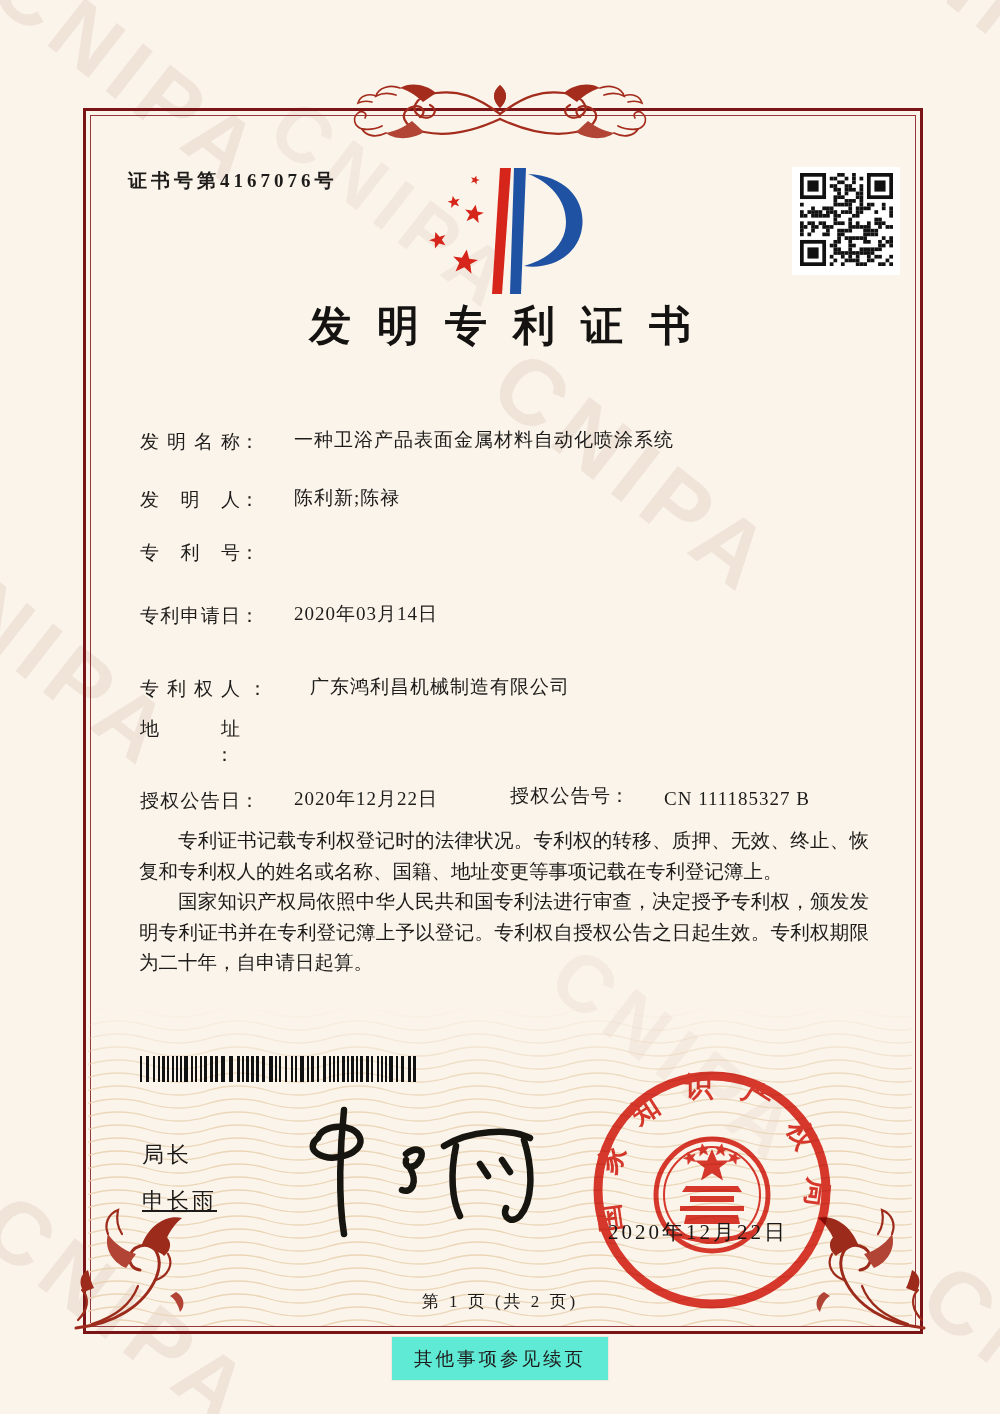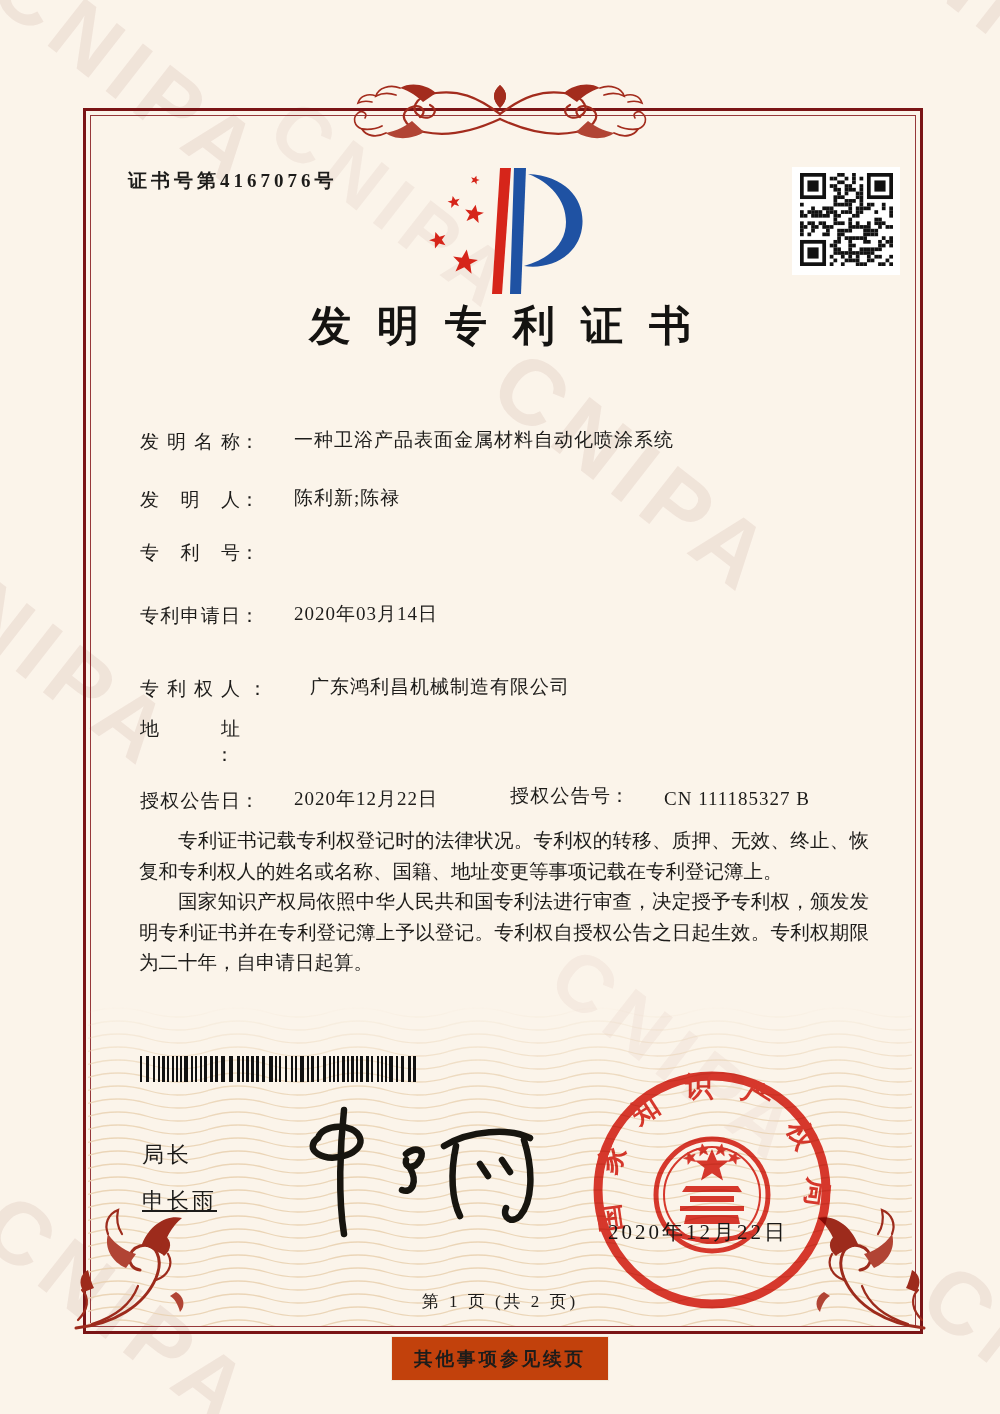--- a/index.html
+++ b/index.html
@@ -66,22 +66,22 @@
   .seal-date{
     position:absolute;left:608px;top:1218px;font-size:21px;letter-spacing:3px;
     color:#181715;z-index:5;
   }
 
   
   .page-no{position:absolute;left:0;top:1290px;width:1000px;text-align:center;
     font-size:17px;letter-spacing:3px;}
   .cont-box{
     position:absolute;left:50%;top:1336px;transform:translateX(-50%);
-    background:#c2410c;border:1px solid #f0e8da;padding:9px 22px;
-    font-size:18.5px;letter-spacing:3px;font-weight:bold;
+    background:#5eead4;border:1px solid #f0e8da;padding:9px 22px;
+    font-size:18.5px;letter-spacing:3px;
   }
 
   .orn{position:absolute;pointer-events:none;}
 </style>
 </head>
 <body>
 
 <div class="wm" style="left:-30px;top:20px;">CNIPA</div>
 <div class="wm" style="left:250px;top:160px;font-size:78px;color:rgba(192,150,136,0.12);">CNIPA</div>
 <div class="wm" style="left:840px;top:-45px;">CNIPA</div>

